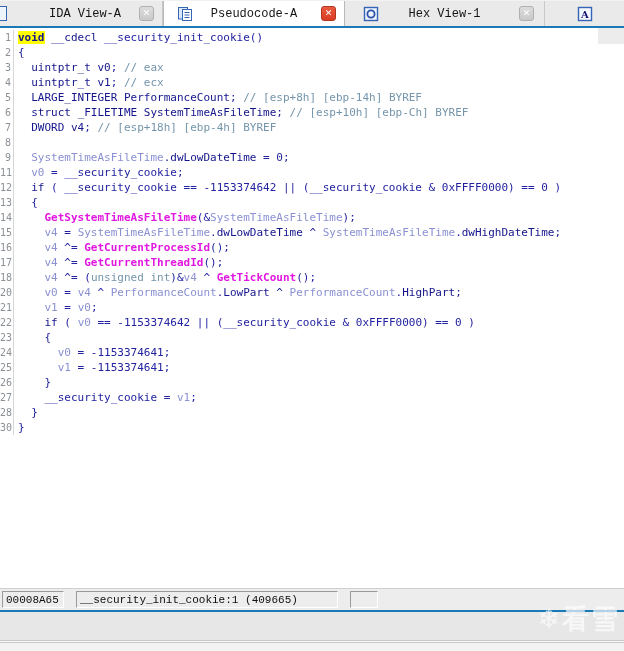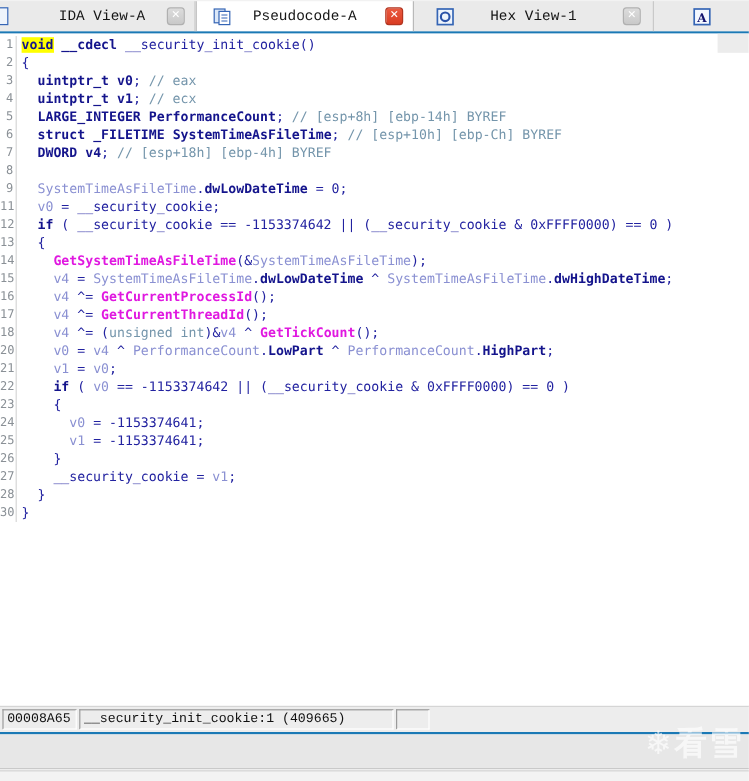--- a/index.html
+++ b/index.html
@@ -62,30 +62,30 @@
   .corner-block {
     position:absolute; top:0; right:0; width:26px; height:16px; background:#ececec;
   }
   .cl { display:flex; height:15px; line-height:15px; white-space:pre; }
   .ln {
     width:14px; min-width:14px; text-align:right; padding-right:2px;
     border-right:1px solid #d6d6d6; color:#8a9096; font-size:10px;
   }
   .lt { padding-left:4px; }
   .tk-d  { color:#2222a0; }
-  .tk-k  { color:#14148c; font-weight:bold;text-align:center; }
+  .tk-k  { color:#14148c; font-weight:normal;text-align:center; }
   .tk-v  { color:#8a90d2; }
   .tk-i  { color:#e018e0; font-weight:bold; }
   .tk-c  { color:#7495ab; }
   .tk-hl { background:#ffff00; color:#14148c; font-weight:bold; }
 
   
   .statusbar {
     height:22px; background:#ededed; border-top:1px solid #cfcfcf;
-    display:flex; align-items:center; padding:0 2px; gap:2px;
+    display:flex; align-items:center; padding:0 2px; gap:12px;
     font-family:"Liberation Mono", monospace; font-size:11px; color:#101010;
   }
   .scell {
     height:17px; line-height:14px; padding:1px 3px 0 3px; background:#ededed;
     border:1px solid; border-color:#9a9a9a #ffffff #ffffff #9a9a9a;
     white-space:nowrap; overflow:hidden;
   }
   .sc-addr { width:62px; }
   .sc-loc  { width:262px; }
   .sc-empty{ width:28px; }

